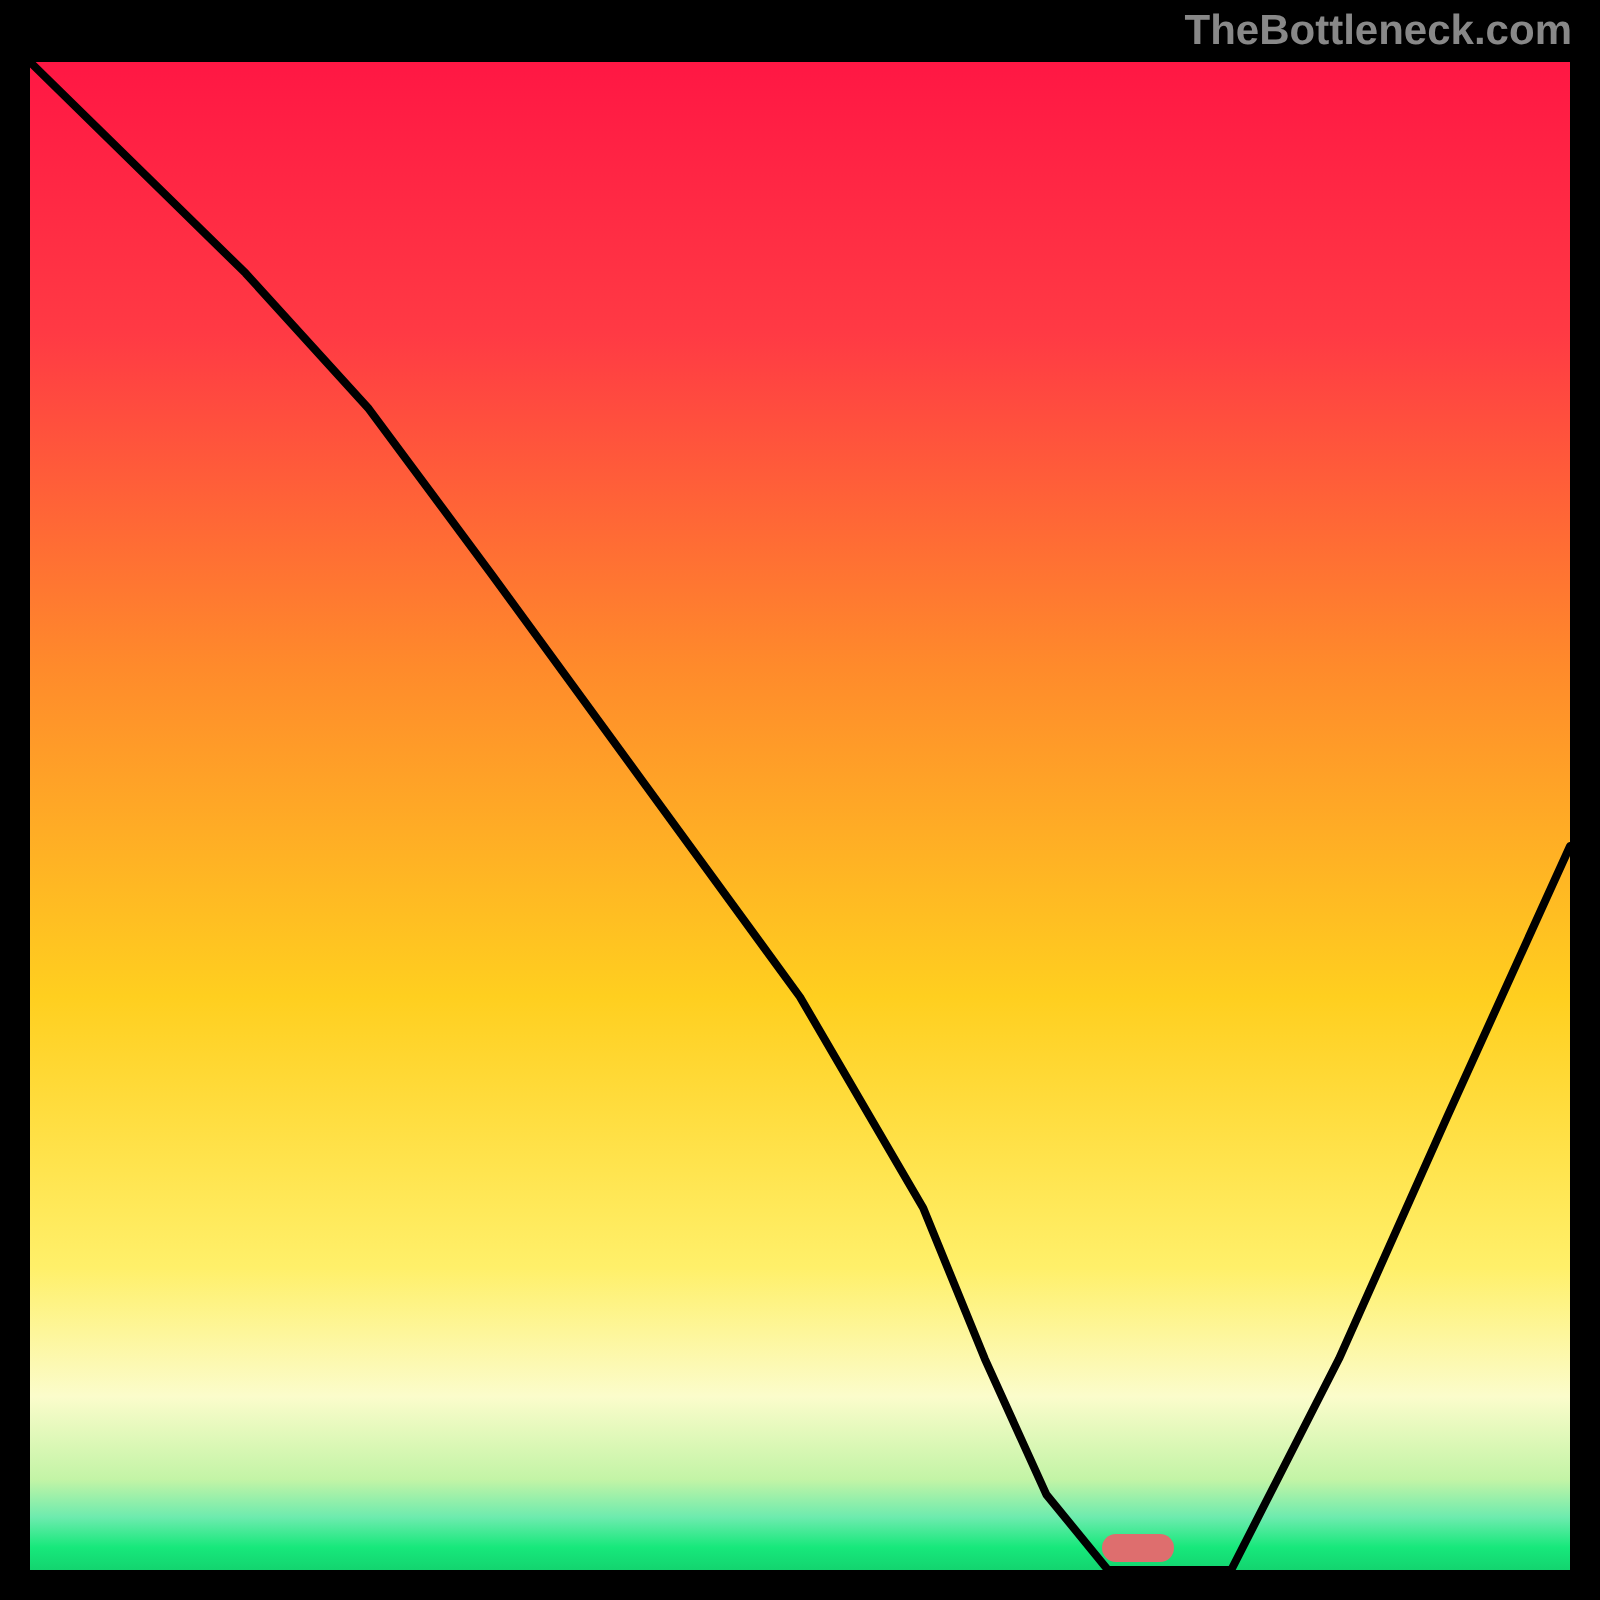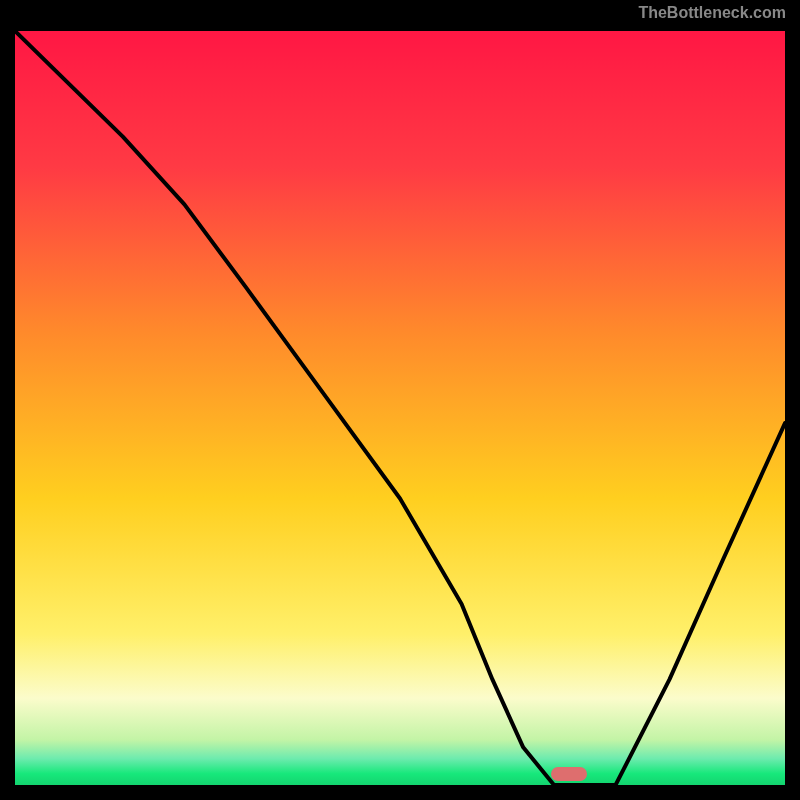--- a/index.html
+++ b/index.html
@@ -10,21 +10,21 @@
     background: #000;
     position: relative;
     overflow: hidden;
   }
   .attribution {
     position: absolute;
     top: 4px;
     right: 14px;
     color: #888;
     font-family: Arial, Helvetica, sans-serif;
-    font-size: 16px;
+    font-size: 21px;
     font-weight: bold;
     letter-spacing: 0px;
     z-index: 5;
   }
   .plot-frame {
     position: absolute;
     left: 15px;
     top: 31px;
     width: 770px;
     height: 754px;

